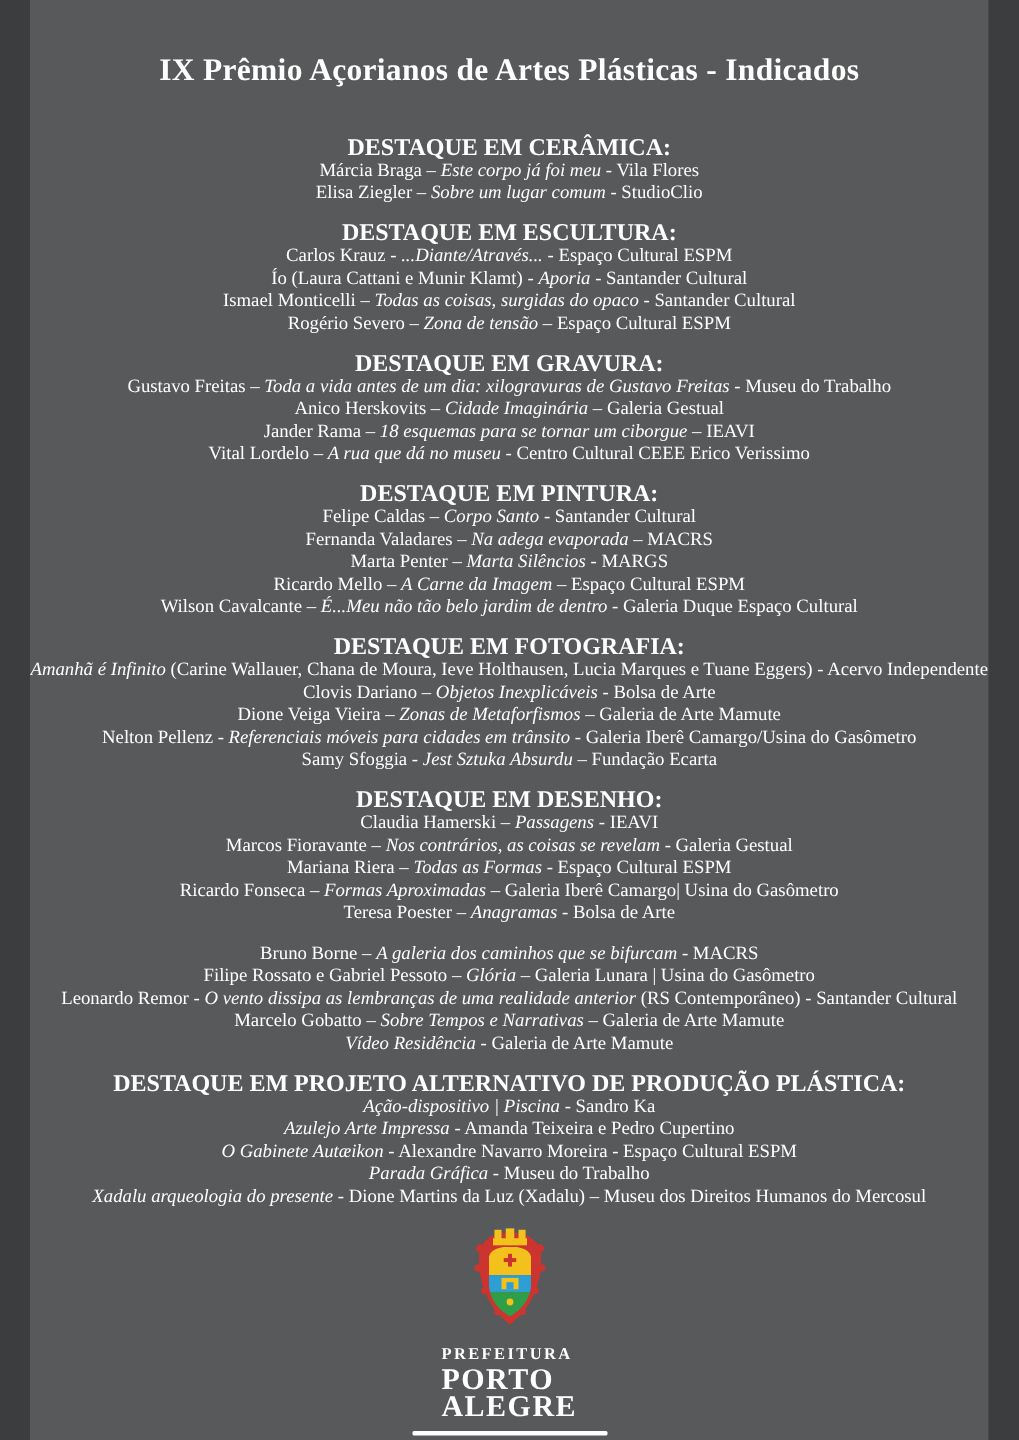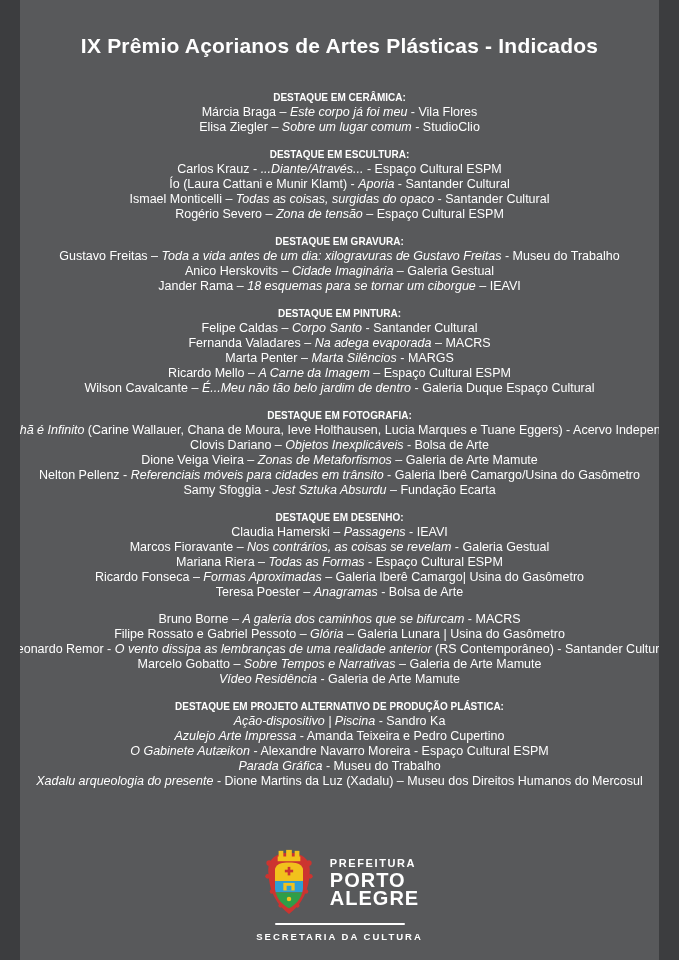--- a/index.html
+++ b/index.html
@@ -10,53 +10,53 @@
     --crest-blue:#2e9fd4;
     --crest-green:#2f9e48;
   }
   *{margin:0;padding:0;box-sizing:border-box;}
   html,body{background:#3c3d3f;}
   .poster{
     width:639px;height:960px;
     margin:0 auto;
     background:var(--background);
     color:var(--text);
-    font-family:Liberation Sans, sans-serif;
+    font-family:Liberation Serif, serif;
     overflow:hidden;
     display:flex;flex-direction:column;
     text-align:center;
     align-items:center;
   }
   .title{
     font-size:21px;
     font-weight:bold;
     letter-spacing:.2px;
     margin-top:34px;
     margin-bottom:32px;
   }
   .sections{flex:0 0 auto;}
   .section{margin-bottom:12px;}
   .section h2{
-    font-size:10px;
+    font-size:16px;
     font-weight:bold;
     line-height:15px;
   }
   .section p.entry{
     font-size:12.5px;
     line-height:15px;
     white-space:nowrap;
   }
   .entry .it{font-style:italic;}
   .footer{
     margin-top:auto;
     margin-bottom:18px;
     display:flex;justify-content:center;
   }
   .logo{display:flex;flex-direction:column;align-items:center;}
-  .logo-row{display:flex;align-items:center;gap:12px;}
+  .logo-row{display:flex;align-items:center;gap:12px;flex-direction:column;}
   .crest{display:block;}
   .crest .red{fill:var(--crest-red);}
   .crest .yellow{fill:var(--crest-yellow);}
   .crest .blue{fill:var(--crest-blue);}
   .crest .green{fill:var(--crest-green);}
   .brand{display:flex;flex-direction:column;align-items:flex-start;text-align:left;}
   .brand-top{font-size:11px;font-weight:bold;letter-spacing:1.6px;margin-bottom:2px;}
   .brand-big{font-size:20px;font-weight:bold;letter-spacing:1px;line-height:18px;}
   .logo-divider{
     width:130px;height:2.5px;background:var(--text);
@@ -82,20 +82,21 @@
         <p class="entry"><span>Carlos Krauz - </span><span class="it">...Diante/Através...</span><span> - Espaço Cultural ESPM</span></p>
         <p class="entry"><span>Ío (Laura Cattani e Munir Klamt) - </span><span class="it">Aporia</span><span> - Santander Cultural</span></p>
         <p class="entry"><span>Ismael Monticelli – </span><span class="it">Todas as coisas, surgidas do opaco</span><span> - Santander Cultural</span></p>
         <p class="entry"><span>Rogério Severo – </span><span class="it">Zona de tensão</span><span> – Espaço Cultural ESPM</span></p>
       </section>
       <section class="section">
         <h2>DESTAQUE EM GRAVURA:</h2>
         <p class="entry"><span>Gustavo Freitas – </span><span class="it">Toda a vida antes de um dia: xilogravuras de Gustavo Freitas</span><span> - Museu do Trabalho</span></p>
         <p class="entry"><span>Anico Herskovits – </span><span class="it">Cidade Imaginária</span><span> – Galeria Gestual</span></p>
         <p class="entry"><span>Jander Rama – </span><span class="it">18 esquemas para se tornar um ciborgue</span><span> – IEAVI</span></p>
+        <p class="entry"><span>Vital Lordelo – </span><span class="it">A rua que dá no museu</span><span> - Centro Cultural CEEE Erico Verissimo</span></p>
       </section>
       <section class="section">
         <h2>DESTAQUE EM PINTURA:</h2>
         <p class="entry"><span>Felipe Caldas – </span><span class="it">Corpo Santo</span><span> - Santander Cultural</span></p>
         <p class="entry"><span>Fernanda Valadares – </span><span class="it">Na adega evaporada</span><span> – MACRS</span></p>
         <p class="entry"><span>Marta Penter – </span><span class="it">Marta Silêncios</span><span> - MARGS</span></p>
         <p class="entry"><span>Ricardo Mello – </span><span class="it">A Carne da Imagem</span><span> – Espaço Cultural ESPM</span></p>
         <p class="entry"><span>Wilson Cavalcante – </span><span class="it">É...Meu não tão belo jardim de dentro</span><span> - Galeria Duque Espaço Cultural</span></p>
       </section>
       <section class="section">

